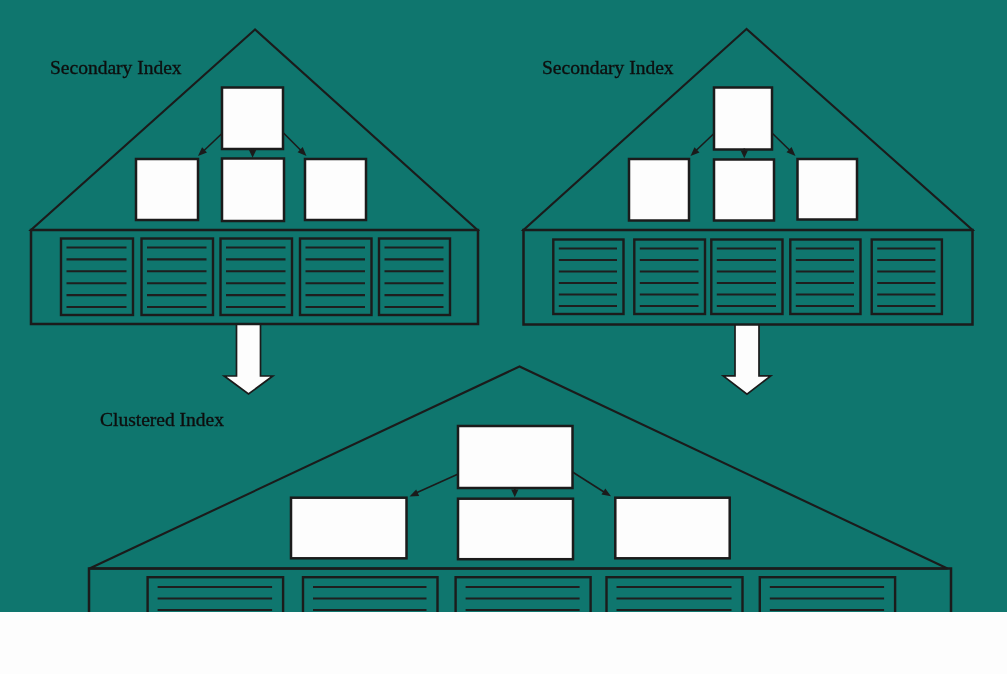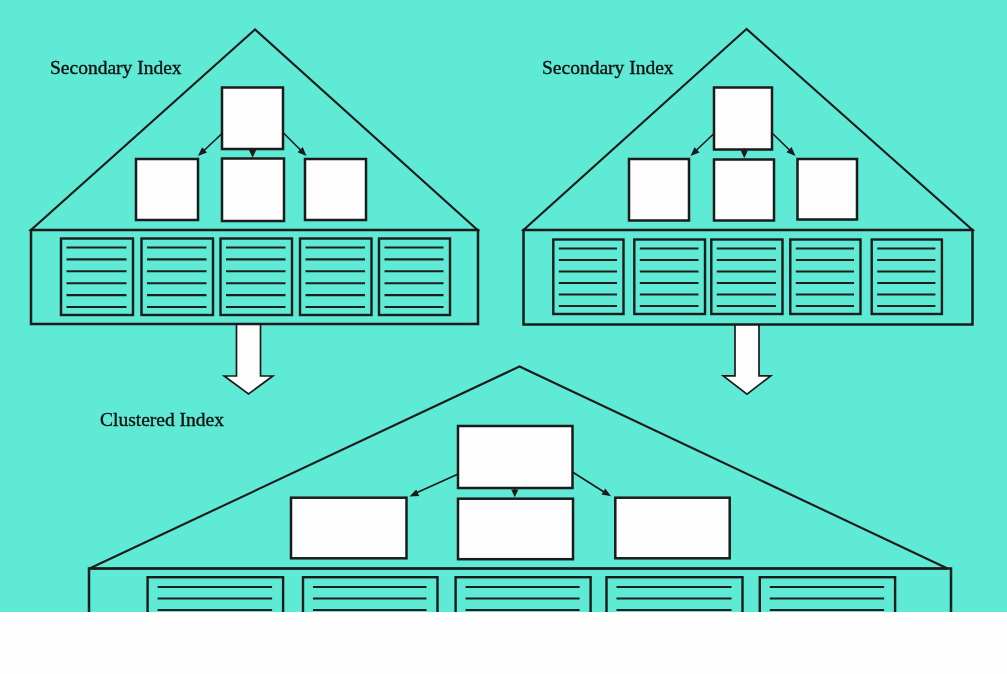--- a/index.html
+++ b/index.html
@@ -1,16 +1,16 @@
 <!DOCTYPE html>
 <html><head>
 <meta charset="utf-8">
 <style>
 html,body{margin:0;padding:0;background:#fdfdfd;}
-.page{position:relative;width:1007px;height:612px;background:#5eead4;overflow:hidden;}
+.page{position:relative;width:1007px;height:612px;background:#0f766e;overflow:hidden;}
 text{font-family:"Liberation Serif",serif;fill:#0e0e0e;stroke:#0e0e0e;stroke-width:0.35;}
 </style>
 </head>
 <body>
 <div class="page">
 <svg width="1007" height="674" viewBox="0 0 1007 674" xmlns="http://www.w3.org/2000/svg" style="filter:blur(0.33px)">
 
 <g>
         <text x="50" y="74" font-size="19.5">Secondary Index</text>
       </g>

